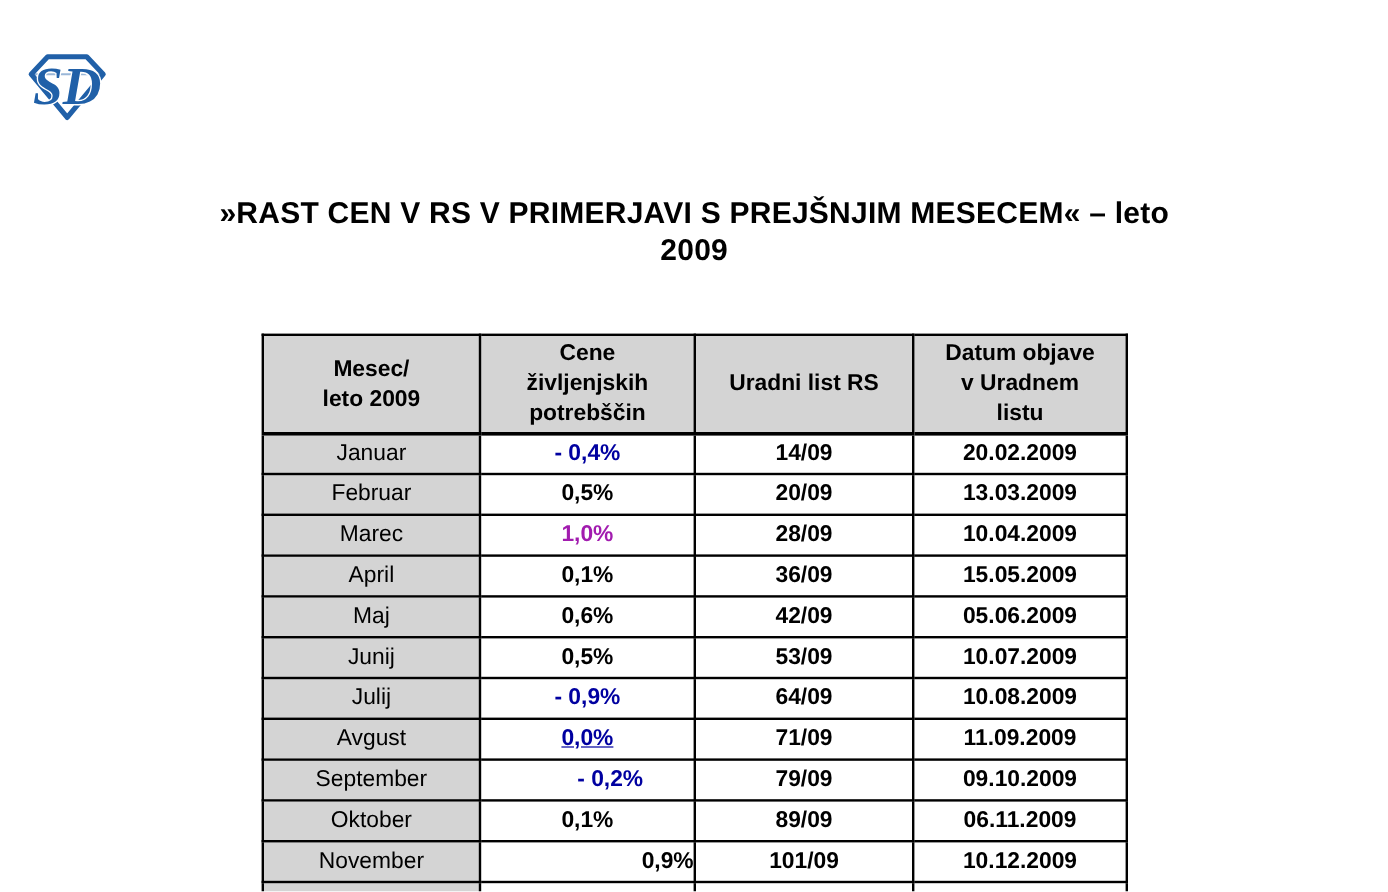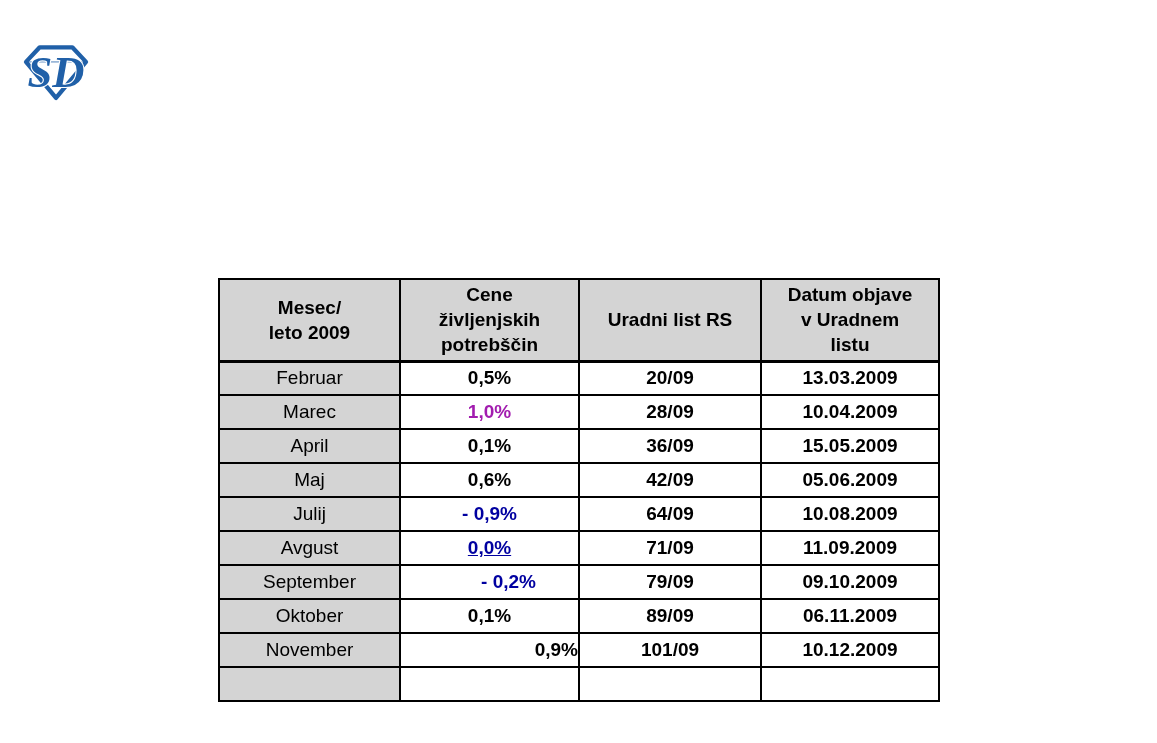--- a/index.html
+++ b/index.html
@@ -76,20 +76,24 @@
 <div class="page">
 
   <div class="logo">
     <svg viewBox="0 0 100 70" width="86" height="60">
       <path d="M15 22 L31 5 L69 5 L85 22 L50 64 Z" fill="#ffffff" stroke="#2060A8" stroke-width="5" stroke-linejoin="round"></path>
       <path d="M15 22 L85 22" stroke="#2060A8" stroke-width="2" fill="none" opacity="0.45"></path>
       <text x="50" y="51" text-anchor="middle" font-family="'Liberation Serif', serif" font-style="italic" font-weight="bold" font-size="52" fill="#2060A8" stroke="#ffffff" stroke-width="2.5" paint-order="stroke">SD</text>
     </svg>
   </div>
 
+  <div class="doc-title">
+    <span class="tline">»RAST CEN V RS V PRIMERJAVI S PREJŠNJIM MESECEM« – leto</span>
+    <span class="tline">2009</span>
+  </div>
 
   <table class="price-table">
     <colgroup>
       <col style="width:181px">
         <col style="width:179px">
         <col style="width:182px">
         <col style="width:178px">
     </colgroup>
     <thead>
       <tr>
@@ -99,20 +103,26 @@
 življenjskih
 potrebščin</th>
         <th>Uradni list RS</th>
         <th>Datum objave
 v Uradnem
 listu</th>
       </tr>
     </thead>
     <tbody>
       <tr>
+        <td class="month-cell">Januar</td>
+        <td class="val-cell" style="color: rgb(0, 0, 160);">- 0,4%</td>
+        <td class="val-cell">14/09</td>
+        <td class="val-cell">20.02.2009</td>
+      </tr>
+      <tr>
         <td class="month-cell">Februar</td>
         <td class="val-cell" style="color: rgb(0, 0, 0);">0,5%</td>
         <td class="val-cell">20/09</td>
         <td class="val-cell">13.03.2009</td>
       </tr>
       <tr>
         <td class="month-cell">Marec</td>
         <td class="val-cell" style="color: #a21caf;">1,0%</td>
         <td class="val-cell">28/09</td>
         <td class="val-cell">10.04.2009</td>
@@ -121,20 +131,26 @@
         <td class="month-cell">April</td>
         <td class="val-cell" style="color: rgb(0, 0, 0);">0,1%</td>
         <td class="val-cell">36/09</td>
         <td class="val-cell">15.05.2009</td>
       </tr>
       <tr>
         <td class="month-cell">Maj</td>
         <td class="val-cell" style="color: rgb(0, 0, 0);">0,6%</td>
         <td class="val-cell">42/09</td>
         <td class="val-cell">05.06.2009</td>
+      </tr>
+      <tr>
+        <td class="month-cell">Junij</td>
+        <td class="val-cell" style="color: rgb(0, 0, 0);">0,5%</td>
+        <td class="val-cell">53/09</td>
+        <td class="val-cell">10.07.2009</td>
       </tr>
       <tr>
         <td class="month-cell">Julij</td>
         <td class="val-cell" style="color: rgb(0, 0, 160);">- 0,9%</td>
         <td class="val-cell">64/09</td>
         <td class="val-cell">10.08.2009</td>
       </tr>
       <tr>
         <td class="month-cell">Avgust</td>
         <td class="val-cell" style="color: rgb(0, 0, 160); text-decoration: underline;">0,0%</td>

